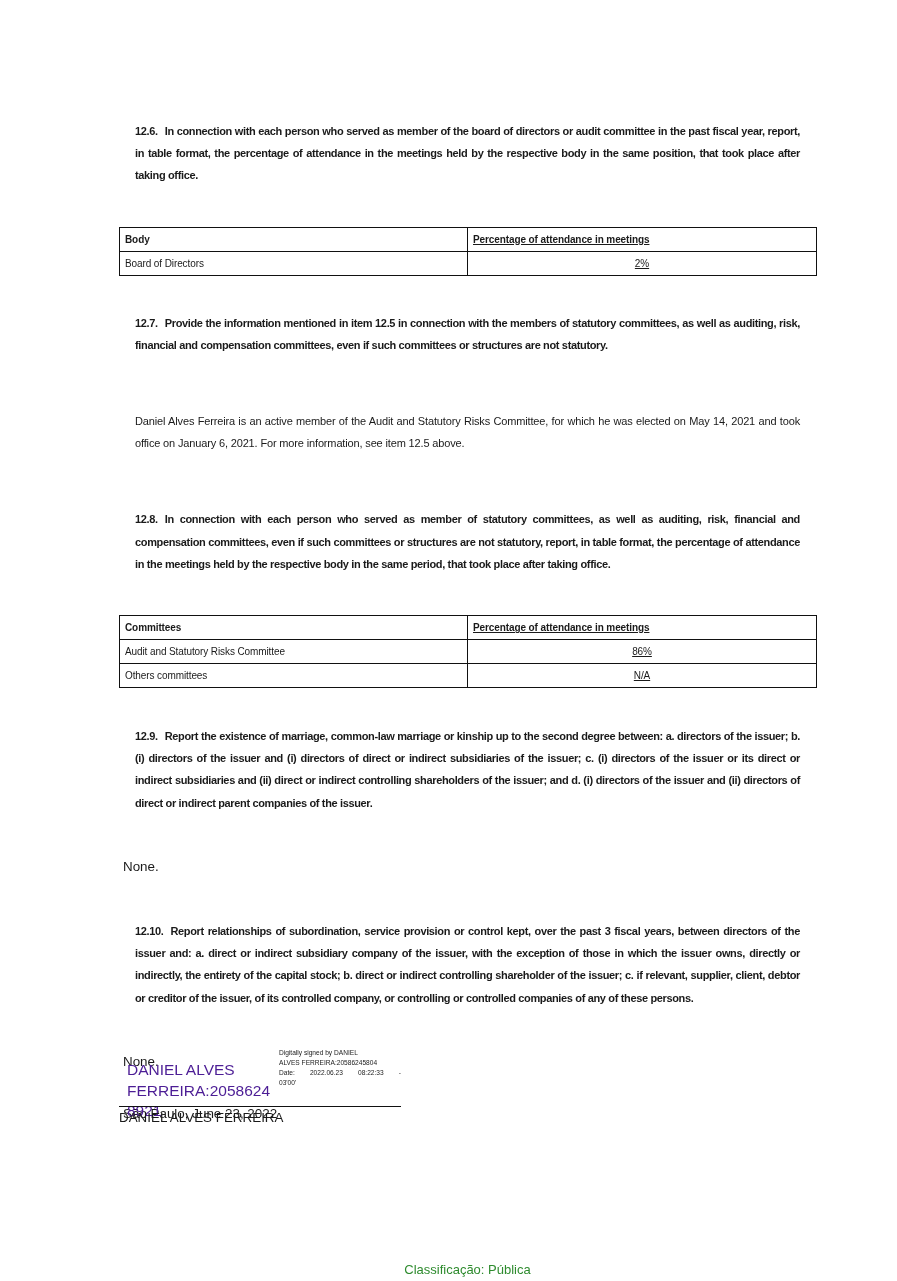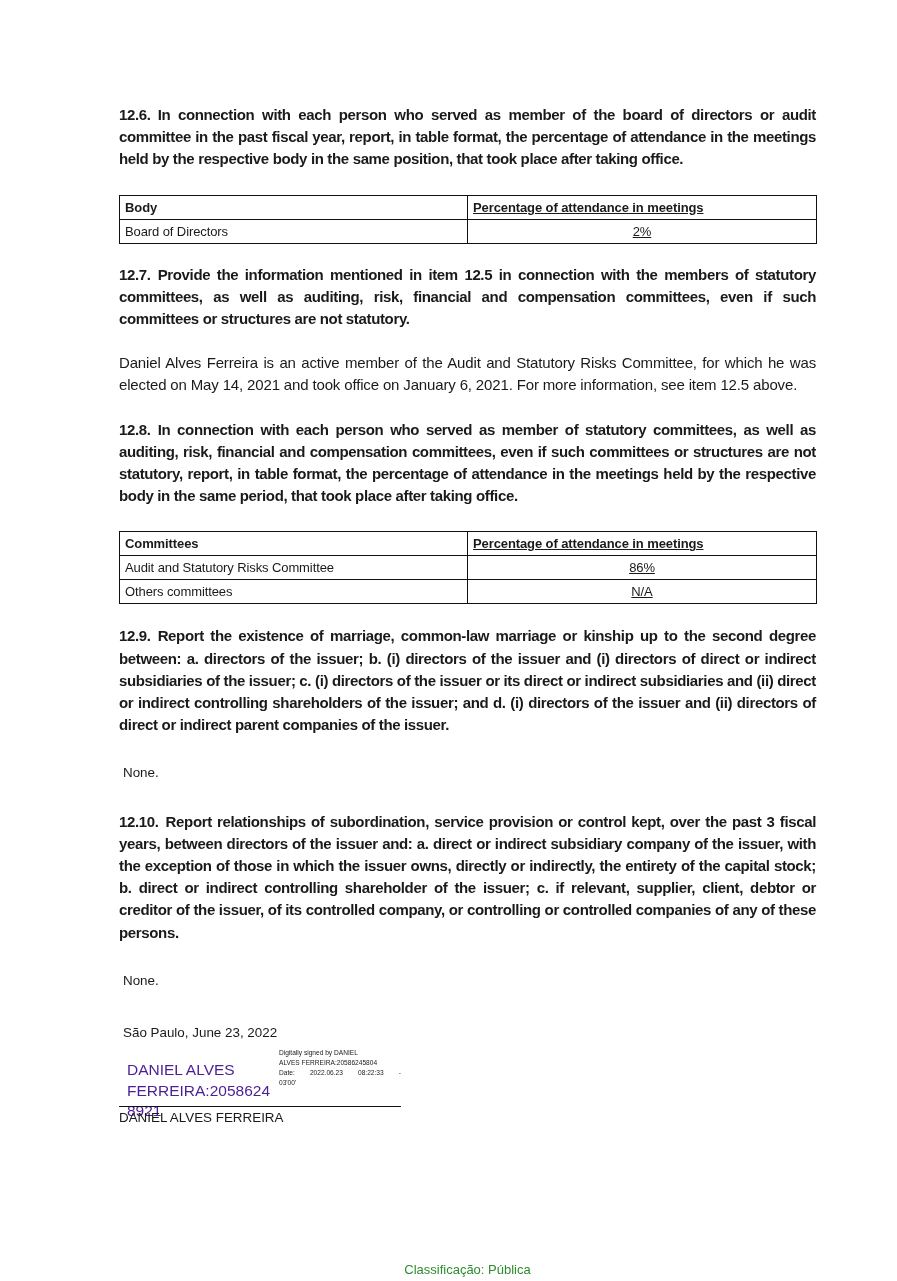--- a/index.html
+++ b/index.html
@@ -15,40 +15,40 @@
       font-family: "Liberation Sans", "DejaVu Sans", sans-serif;
       color: #1a1a1a;
     }
     .page {
       position: absolute;
       left: 119px;
       top: 104px;
       width: 697px;
     }
     .para {
-      font-size: 15px;
+      font-size: 11px;
       line-height: 22.2px;
       text-align: justify;
-      margin: 0;
+      margin: 16px;
       letter-spacing: -0.15px;
     }
     .para.bold {
       font-weight: bold;
       letter-spacing: -0.35px;
     }
     .para .num {
       padding-right: 7px;
     }
     .gap { height: 22px; }
     .gap-sm { height: 15px; }
 
     table.doc-table {
       border-collapse: collapse;
       width: 698px;
-      font-size: 13px;
+      font-size: 10px;
       letter-spacing: -0.1px;
     }
     table.doc-table td {
       border: 1px solid #111;
       height: 23px;
       padding: 0 5px;
       vertical-align: middle;
     }
     table.doc-table td.col1 { width: 337px; }
     table.doc-table td.col2 { width: 338px; text-decoration: underline; }

